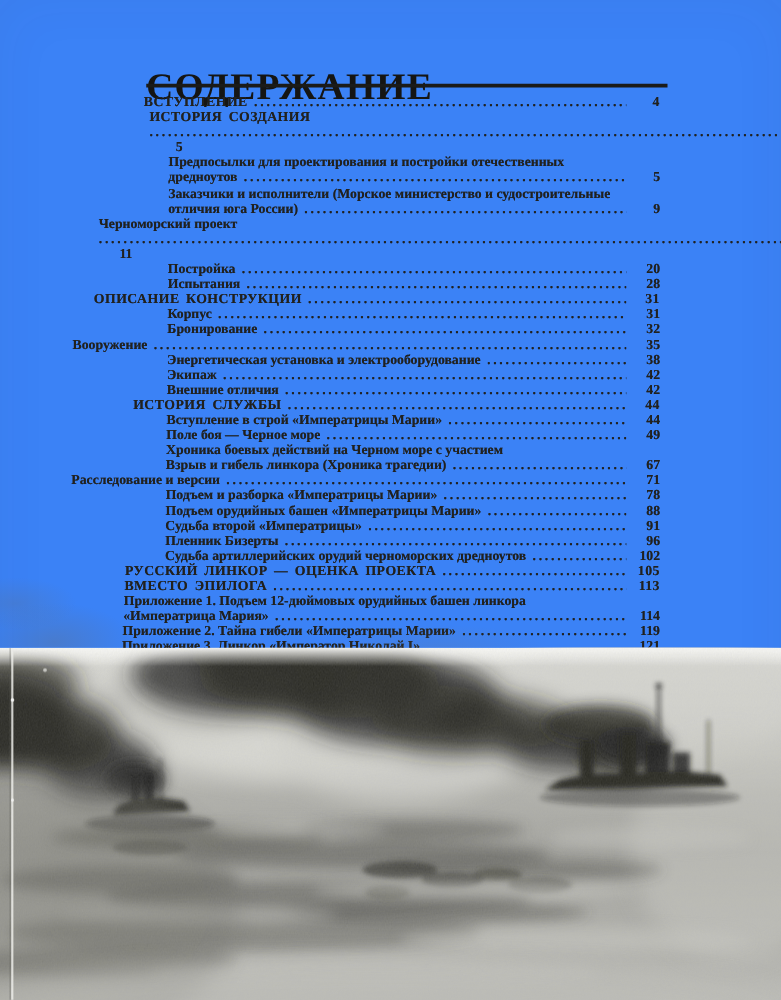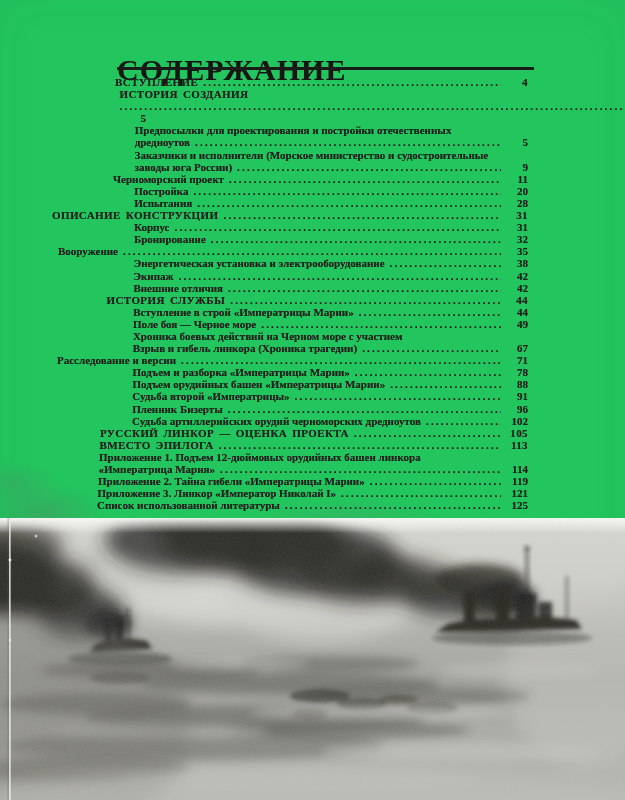--- a/index.html
+++ b/index.html
@@ -2,21 +2,21 @@
 <html><head>
 <meta charset="utf-8">
 <style>
   html,body{margin:0;padding:0;}
   body{
     width:625px;height:800px;overflow:hidden;position:relative;
     background:#e9e9e5;
     font-family:"Liberation Serif","DejaVu Serif",serif;
   }
   .page{
-    position:absolute;inset:0;background:#22c55e;
+    position:absolute;inset:0;background:#3b82f6;
     box-shadow:inset 0 0 45px rgba(60,60,55,0.05);
   }
   .title{
     position:absolute;left:117px;top:33px;
     font-size:30px;font-weight:700;letter-spacing:1px;
     color:#151513;white-space:nowrap;
   }
   .title-rule{
     position:absolute;left:117px;top:67px;width:417px;height:3px;
     background:#1b1b19;
@@ -71,40 +71,40 @@
       </div>
       <div class="toc-row" style="padding-left: 134.7px;">
         <span class="toc-label">дредноутов</span>
         <span class="dots"></span>
         <span class="pagenum">5</span>
       </div>
       <div class="toc-row" style="padding-left: 134.6px;">
         <span class="toc-label">Заказчики и исполнители (Морское министерство и судостроительные</span>
       </div>
       <div class="toc-row" style="padding-left: 134.5px;">
-        <span class="toc-label">заводы юга России)</span>
+        <span class="toc-label">отличия юга России)</span>
         <span class="dots"></span>
         <span class="pagenum">9</span>
       </div>
-      <div class="toc-row" style="padding-left: 113px;">
+      <div class="toc-row" style="padding-left: 74px; flex-direction: column;">
         <span class="toc-label">Черноморский проект</span>
         <span class="dots"></span>
         <span class="pagenum">11</span>
       </div>
       <div class="toc-row" style="padding-left: 134.3px;">
         <span class="toc-label">Постройка</span>
         <span class="dots"></span>
         <span class="pagenum">20</span>
       </div>
       <div class="toc-row" style="padding-left: 134.2px;">
         <span class="toc-label">Испытания</span>
         <span class="dots"></span>
         <span class="pagenum">28</span>
       </div>
-      <div class="toc-row caps" style="padding-left: 52px;">
+      <div class="toc-row caps" style="padding-left: 75px;">
         <span class="toc-label">ОПИСАНИЕ КОНСТРУКЦИИ</span>
         <span class="dots"></span>
         <span class="pagenum">31</span>
       </div>
       <div class="toc-row" style="padding-left: 134px;">
         <span class="toc-label">Корпус</span>
         <span class="dots"></span>
         <span class="pagenum">31</span>
       </div>
       <div class="toc-row" style="padding-left: 133.9px;">

